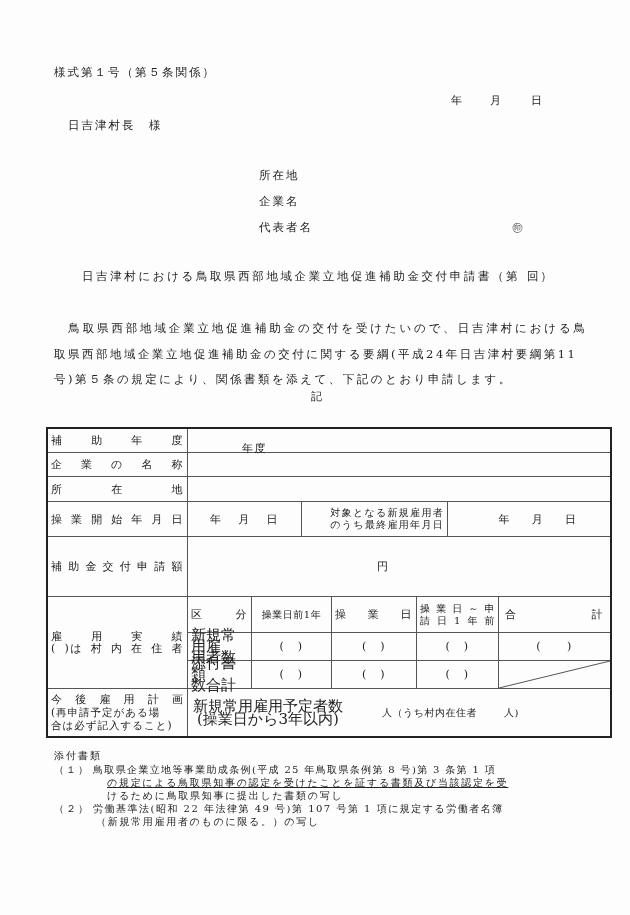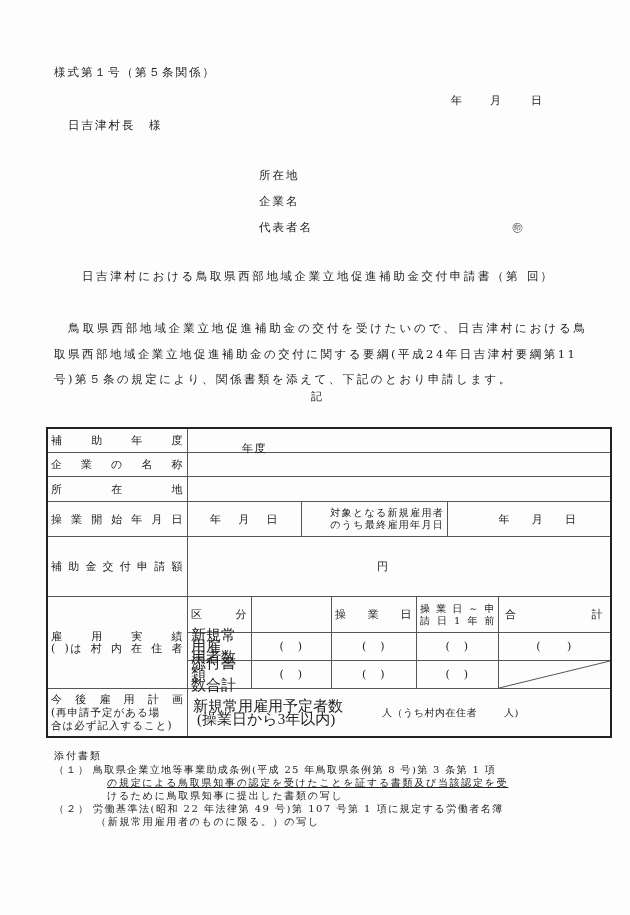--- a/index.html
+++ b/index.html
@@ -145,20 +145,21 @@
       <i style="font-style:normal">在</i>
       <i style="font-style:normal">住</i>
       <i style="font-style:normal">者</i>
     </span>
   </div>
 
   <div class="cell spread t12" style="left:140px;top:168px;width:63px;height:35px;">
     <span>区</span>
     <span>分</span>
   </div>
+  <div class="cell center t10" style="left:204px;top:168px;width:79px;height:35px;">操業日前1年</div>
   <div class="cell spread t12" style="left:284px;top:168px;width:84px;height:35px;">
     <span>操</span>
     <span>業</span>
     <span>日</span>
   </div>
   <div class="cell stack t10" style="left:369px;top:168px;width:81px;height:35px;">
     <span>
       <i style="font-style:normal">操</i>
       <i style="font-style:normal">業</i>
       <i style="font-style:normal">日</i>
@@ -203,21 +204,21 @@
       <i style="font-style:normal">今</i>
       <i style="font-style:normal">後</i>
       <i style="font-style:normal">雇</i>
       <i style="font-style:normal">用</i>
       <i style="font-style:normal">計</i>
       <i style="font-style:normal">画</i>
     </span>
     <div style="font-size:10.5px;">(再申請予定がある場</div>
     <div style="font-size:10.5px;">合は必ず記入すること)</div>
   </div>
-  <div class="cell stack t9" style="left:140px;top:260px;width:160px;height:47px;line-height:13px;padding-left:5px;font-family:Liberation Serif, serif;">
+  <div class="cell stack t9" style="left:140px;top:260px;width:160px;height:47px;line-height:13px;padding-left:5px;">
     <div>新規常用雇用予定者数</div>
     <div style="padding-left:4px;">(操業日から3年以内)</div>
   </div>
   <div class="cell t10" style="left:334px;top:260px;height:47px;">人（うち村内在住者</div>
   <div class="cell t10" style="left:456px;top:260px;height:47px;">人)</div>
 </div>
 
 <div class="abs t10" style="left:54px;top:749px;letter-spacing:2px;">添付書類</div>
 <div class="abs t10" style="left:54px;top:763px;letter-spacing:2px;">（１）</div>
 <div class="abs t10" style="left:93px;top:763px;letter-spacing:1.35px;">鳥取県企業立地等事業助成条例(平成 25 年鳥取県条例第 8 号)第 3 条第 1 項</div>

